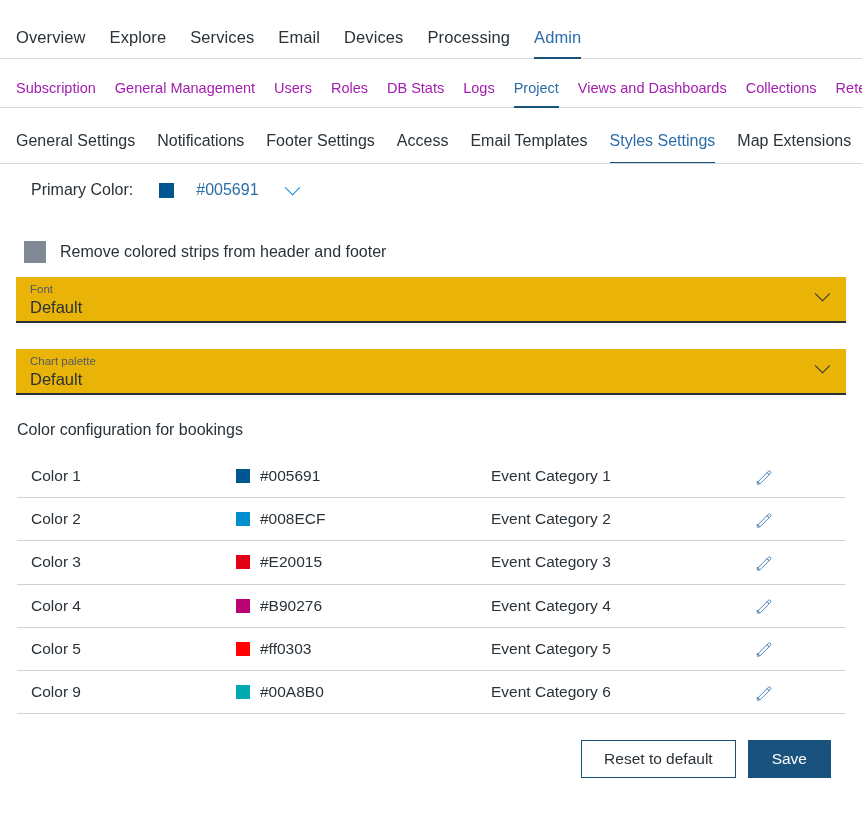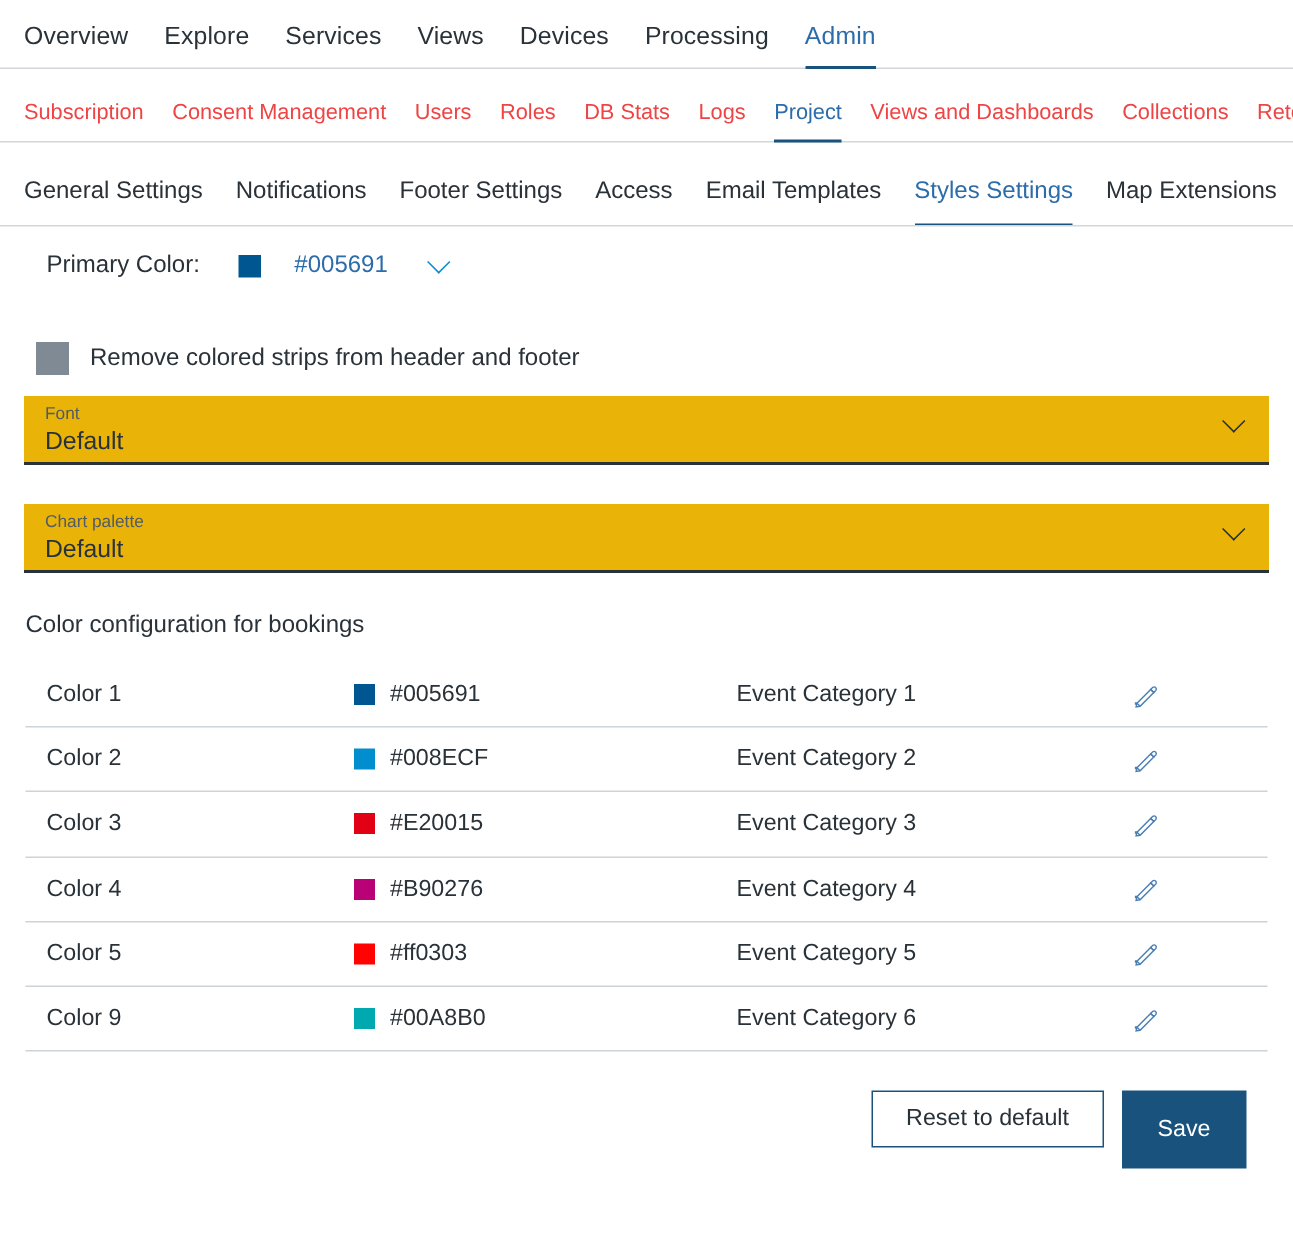--- a/index.html
+++ b/index.html
@@ -15,21 +15,21 @@
     color: #2a3239;
     overflow: hidden;
   }
 
   
   .nav-primary {
     display: flex;
     align-items: flex-end;
     gap: 24px;
     padding: 0 16px;
-    height: 46px;
+    height: 59px;
     border-bottom: 1px solid #d2d6da;
   }
   .nav-primary .nav-item {
     font-size: 16.5px;
     color: #2a3239;
     padding-bottom: 11px;
     position: relative;
     cursor: pointer;
     white-space: nowrap;
     letter-spacing: .1px;
@@ -47,21 +47,21 @@
   .nav-secondary {
     display: flex;
     align-items: flex-end;
     gap: 19px;
     padding: 0 16px;
     height: 49px;
     border-bottom: 1px solid #d2d6da;
   }
   .nav-secondary .nav-item {
     font-size: 14.5px;
-    color: #ef4444;
+    color: #a21caf;
     padding-bottom: 11px;
     position: relative;
     cursor: pointer;
     white-space: nowrap;
   }
   .nav-secondary .nav-item.active { color: #2c6ca9; }
   .nav-secondary .nav-item.active::after {
     content: "";
     position: absolute;
     left: 0; right: 0; bottom: -1px;
@@ -260,40 +260,40 @@
   .btn-secondary {
     background: #ffffff;
     color: #2a3239;
     border: 1px solid #18527d;
     height: 38px;
     padding: 0 22px;
   }
   .btn-primary {
     background: #18527d;
     color: #ffffff;
-    height: 52px;
+    height: 38px;
     padding: 0 24px;
   }
 </style>
 </head>
 <body>
 
 <nav class="nav-primary" id="nav1">
     <div class="nav-item">Overview</div>
     <div class="nav-item">Explore</div>
     <div class="nav-item">Services</div>
-    <div class="nav-item">Views</div>
+    <div class="nav-item">Email</div>
     <div class="nav-item">Devices</div>
     <div class="nav-item">Processing</div>
     <div class="nav-item active">Admin</div>
   </nav>
 
 <nav class="nav-secondary" id="nav2">
     <div class="nav-item">Subscription</div>
-    <div class="nav-item">Consent Management</div>
+    <div class="nav-item">General Management</div>
     <div class="nav-item">Users</div>
     <div class="nav-item">Roles</div>
     <div class="nav-item">DB Stats</div>
     <div class="nav-item">Logs</div>
     <div class="nav-item active">Project</div>
     <div class="nav-item">Views and Dashboards</div>
     <div class="nav-item">Collections</div>
     <div class="nav-item">Retention</div>
   </nav>
 

